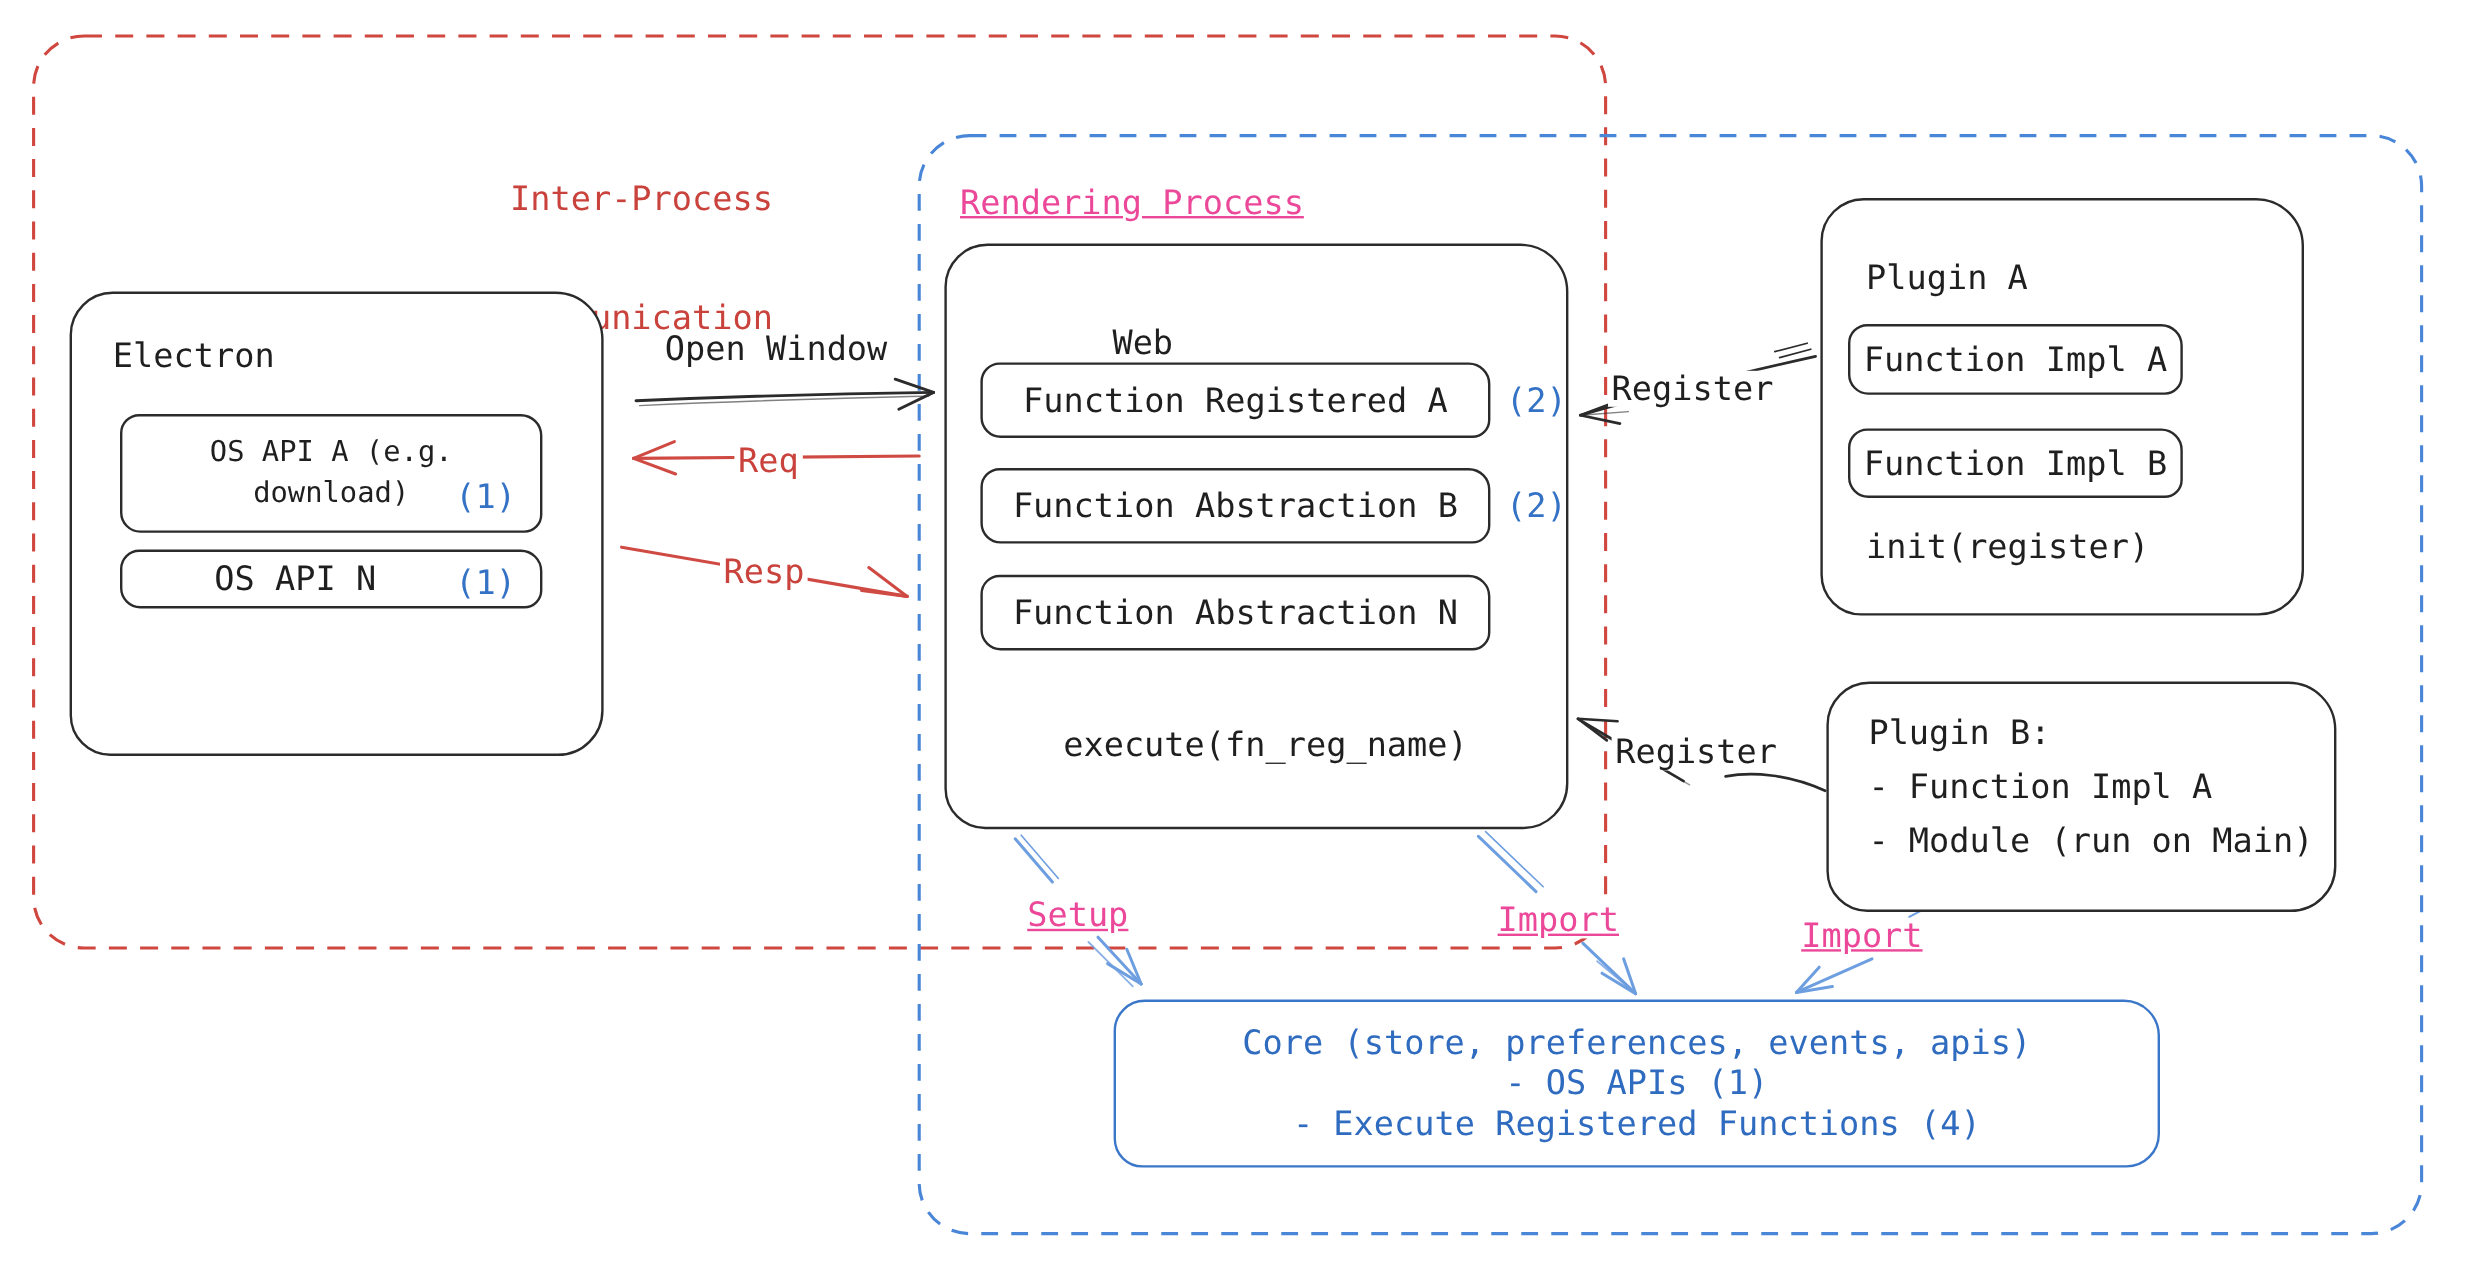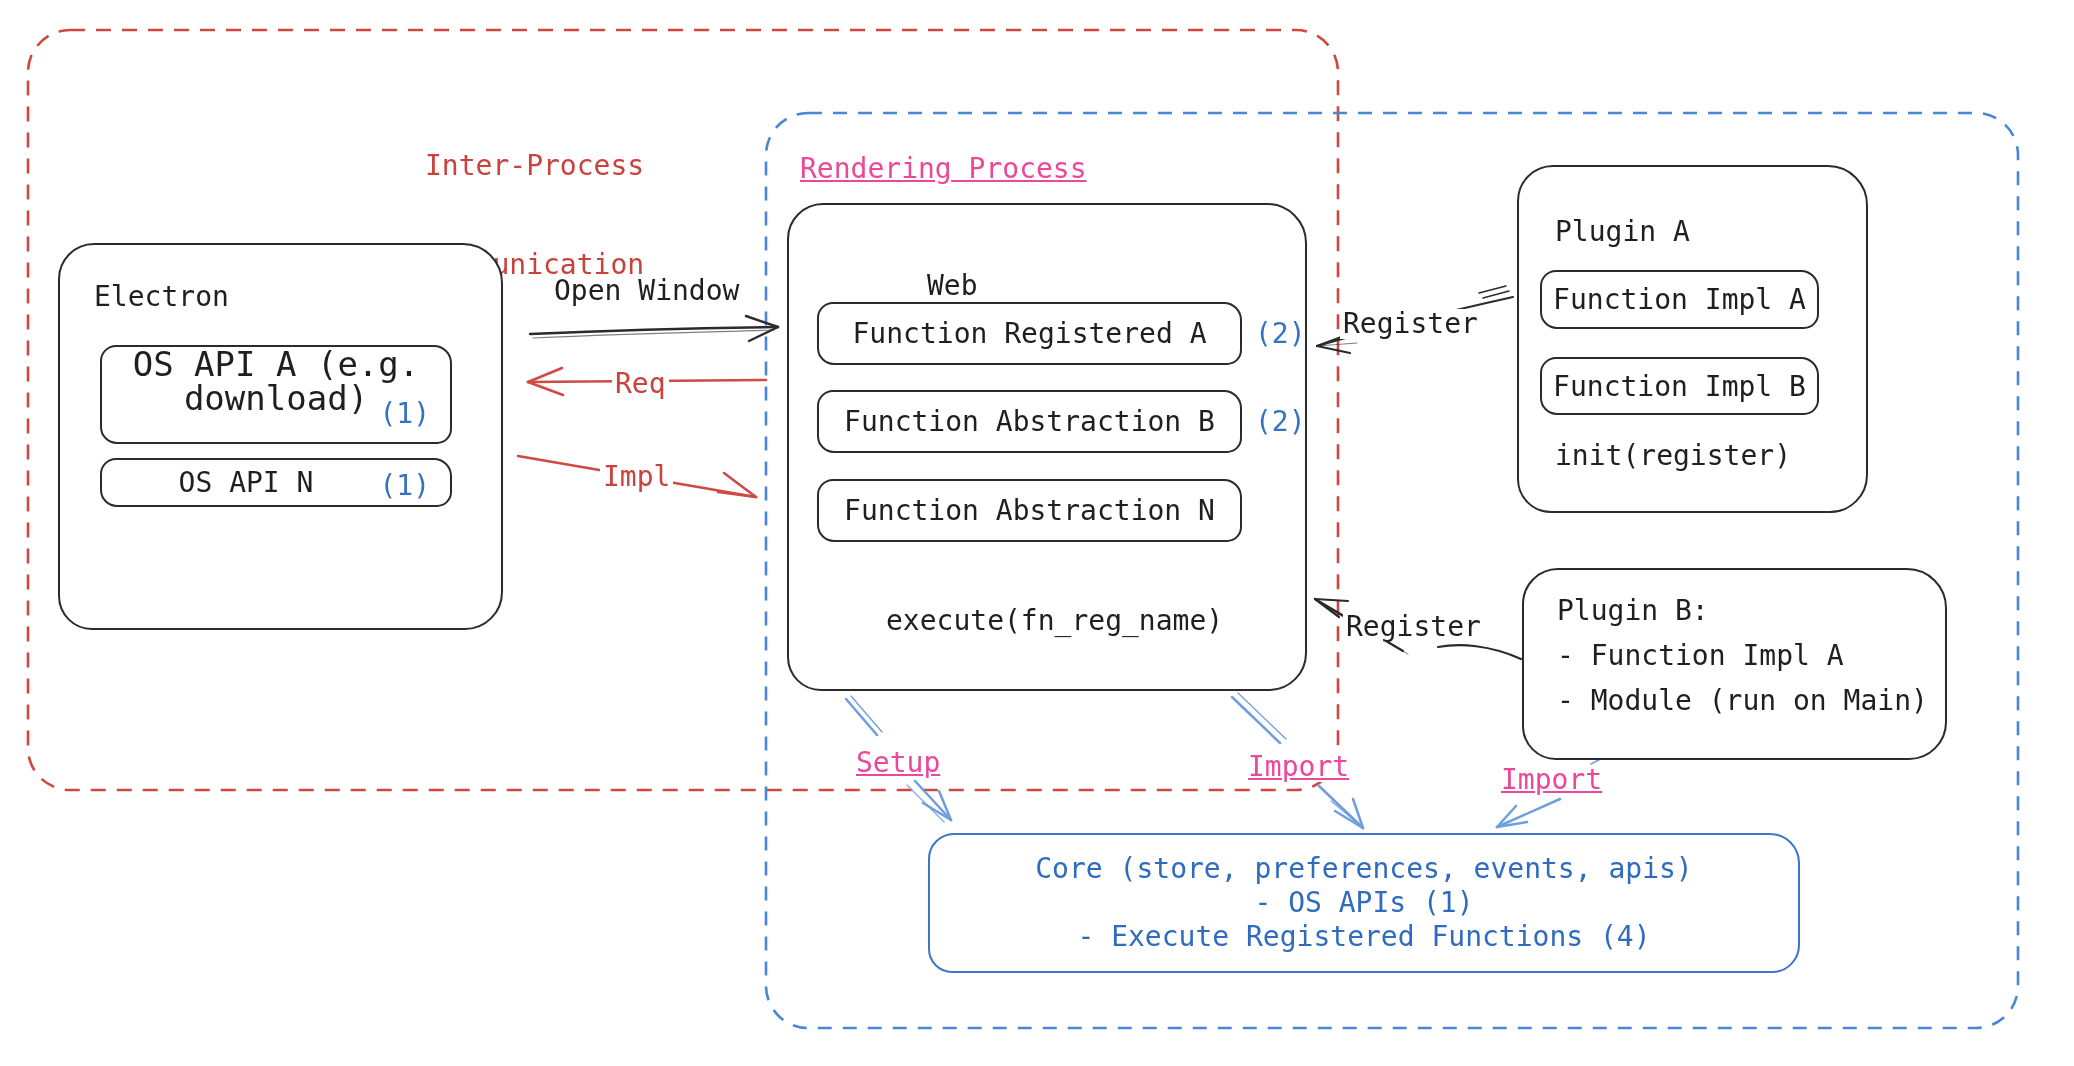--- a/index.html
+++ b/index.html
@@ -104,21 +104,21 @@
 
   <div class="region-label red-t" style="left:425px;top:83px;">
     <div>Inter-Process</div>
     <div>Communication</div>
   </div>
   <div class="region-label blue-t" style="left:800px;top:152px;">Rendering Process</div>
 
   <div class="box bigbox" style="left:58px;top:243px;width:445px;height:387px;">
     <div class="title" style="left:34px;top:35px;">Electron</div>
     <div class="box smallbox" style="left:40px;top:100px;width:352px;height:99px;text-align:center;">
-      <div style="font-size:34px;line-height:34px;">
+      <div style="margin-top:12px;font-size:24px;line-height:34px;">
         <div>OS API A (e.g.</div>
         <div>download)</div>
       </div>
       <span class="badge" style="right:20px;top:50px;">(1)</span>
     </div>
     <div class="box smallbox centertxt" style="left:40px;top:213px;width:352px;height:49px;">
       <span style="margin-right:60px;">OS API N</span>
       <span class="badge" style="right:20px;top:9px;">(1)</span>
     </div>
   </div>
@@ -136,21 +136,21 @@
     </div>
     <span class="badge" style="left:466px;top:200px;">(2)</span>
 
     <div class="box smallbox centertxt" style="left:28px;top:274px;width:425px;height:63px;">
       <span>Function Abstraction N</span>
     </div>
 
     <div class="title" style="left:53px;top:399px;margin-left:44px;">execute(fn_reg_name)</div>
   </div>
 
-  <div class="box bigbox" style="left:1517px;top:165px;width:351px;height:348px;">
+  <div class="box bigbox" style="left:1517px;top:165px;width:403px;height:348px;">
     <div class="title" style="left:36px;top:48px;">Plugin A</div>
     <div class="box smallbox centertxt" style="left:21px;top:103px;width:279px;height:59px;">
       <span>Function Impl A</span>
     </div>
     <div class="box smallbox centertxt" style="left:21px;top:190px;width:279px;height:58px;">
       <span>Function Impl B</span>
     </div>
     <div class="title" style="left:36px;top:272px;">init(register)</div>
   </div>
 
@@ -161,20 +161,20 @@
   </div>
 
   <div class="corebox" style="left:928px;top:833px;width:872px;height:140px;">
     <div>Core (store, preferences, events, apis)</div>
     <div>- OS APIs (1)</div>
     <div>- Execute Registered Functions (4)</div>
   </div>
 
   <div class="lbl" style="left:551px;top:276px;">Open Window</div>
   <div class="lbl red-t" style="left:612px;top:369px;">Req</div>
-  <div class="lbl red-t" style="left:600px;top:462px;">Impl</div>
+  <div class="lbl red-t" style="left:600px;top:462px;">Resp</div>
   <div class="lbl" style="left:1340px;top:309px;">Register</div>
   <div class="lbl" style="left:1343px;top:612px;">Register</div>
   <div class="lbl blue-t" style="left:853px;top:748px;">Setup</div>
   <div class="lbl blue-t" style="left:1245px;top:752px;">Import</div>
   <div class="lbl blue-t" style="left:1498px;top:765px;">Import</div>
 
 </div>
 
 </body></html>

